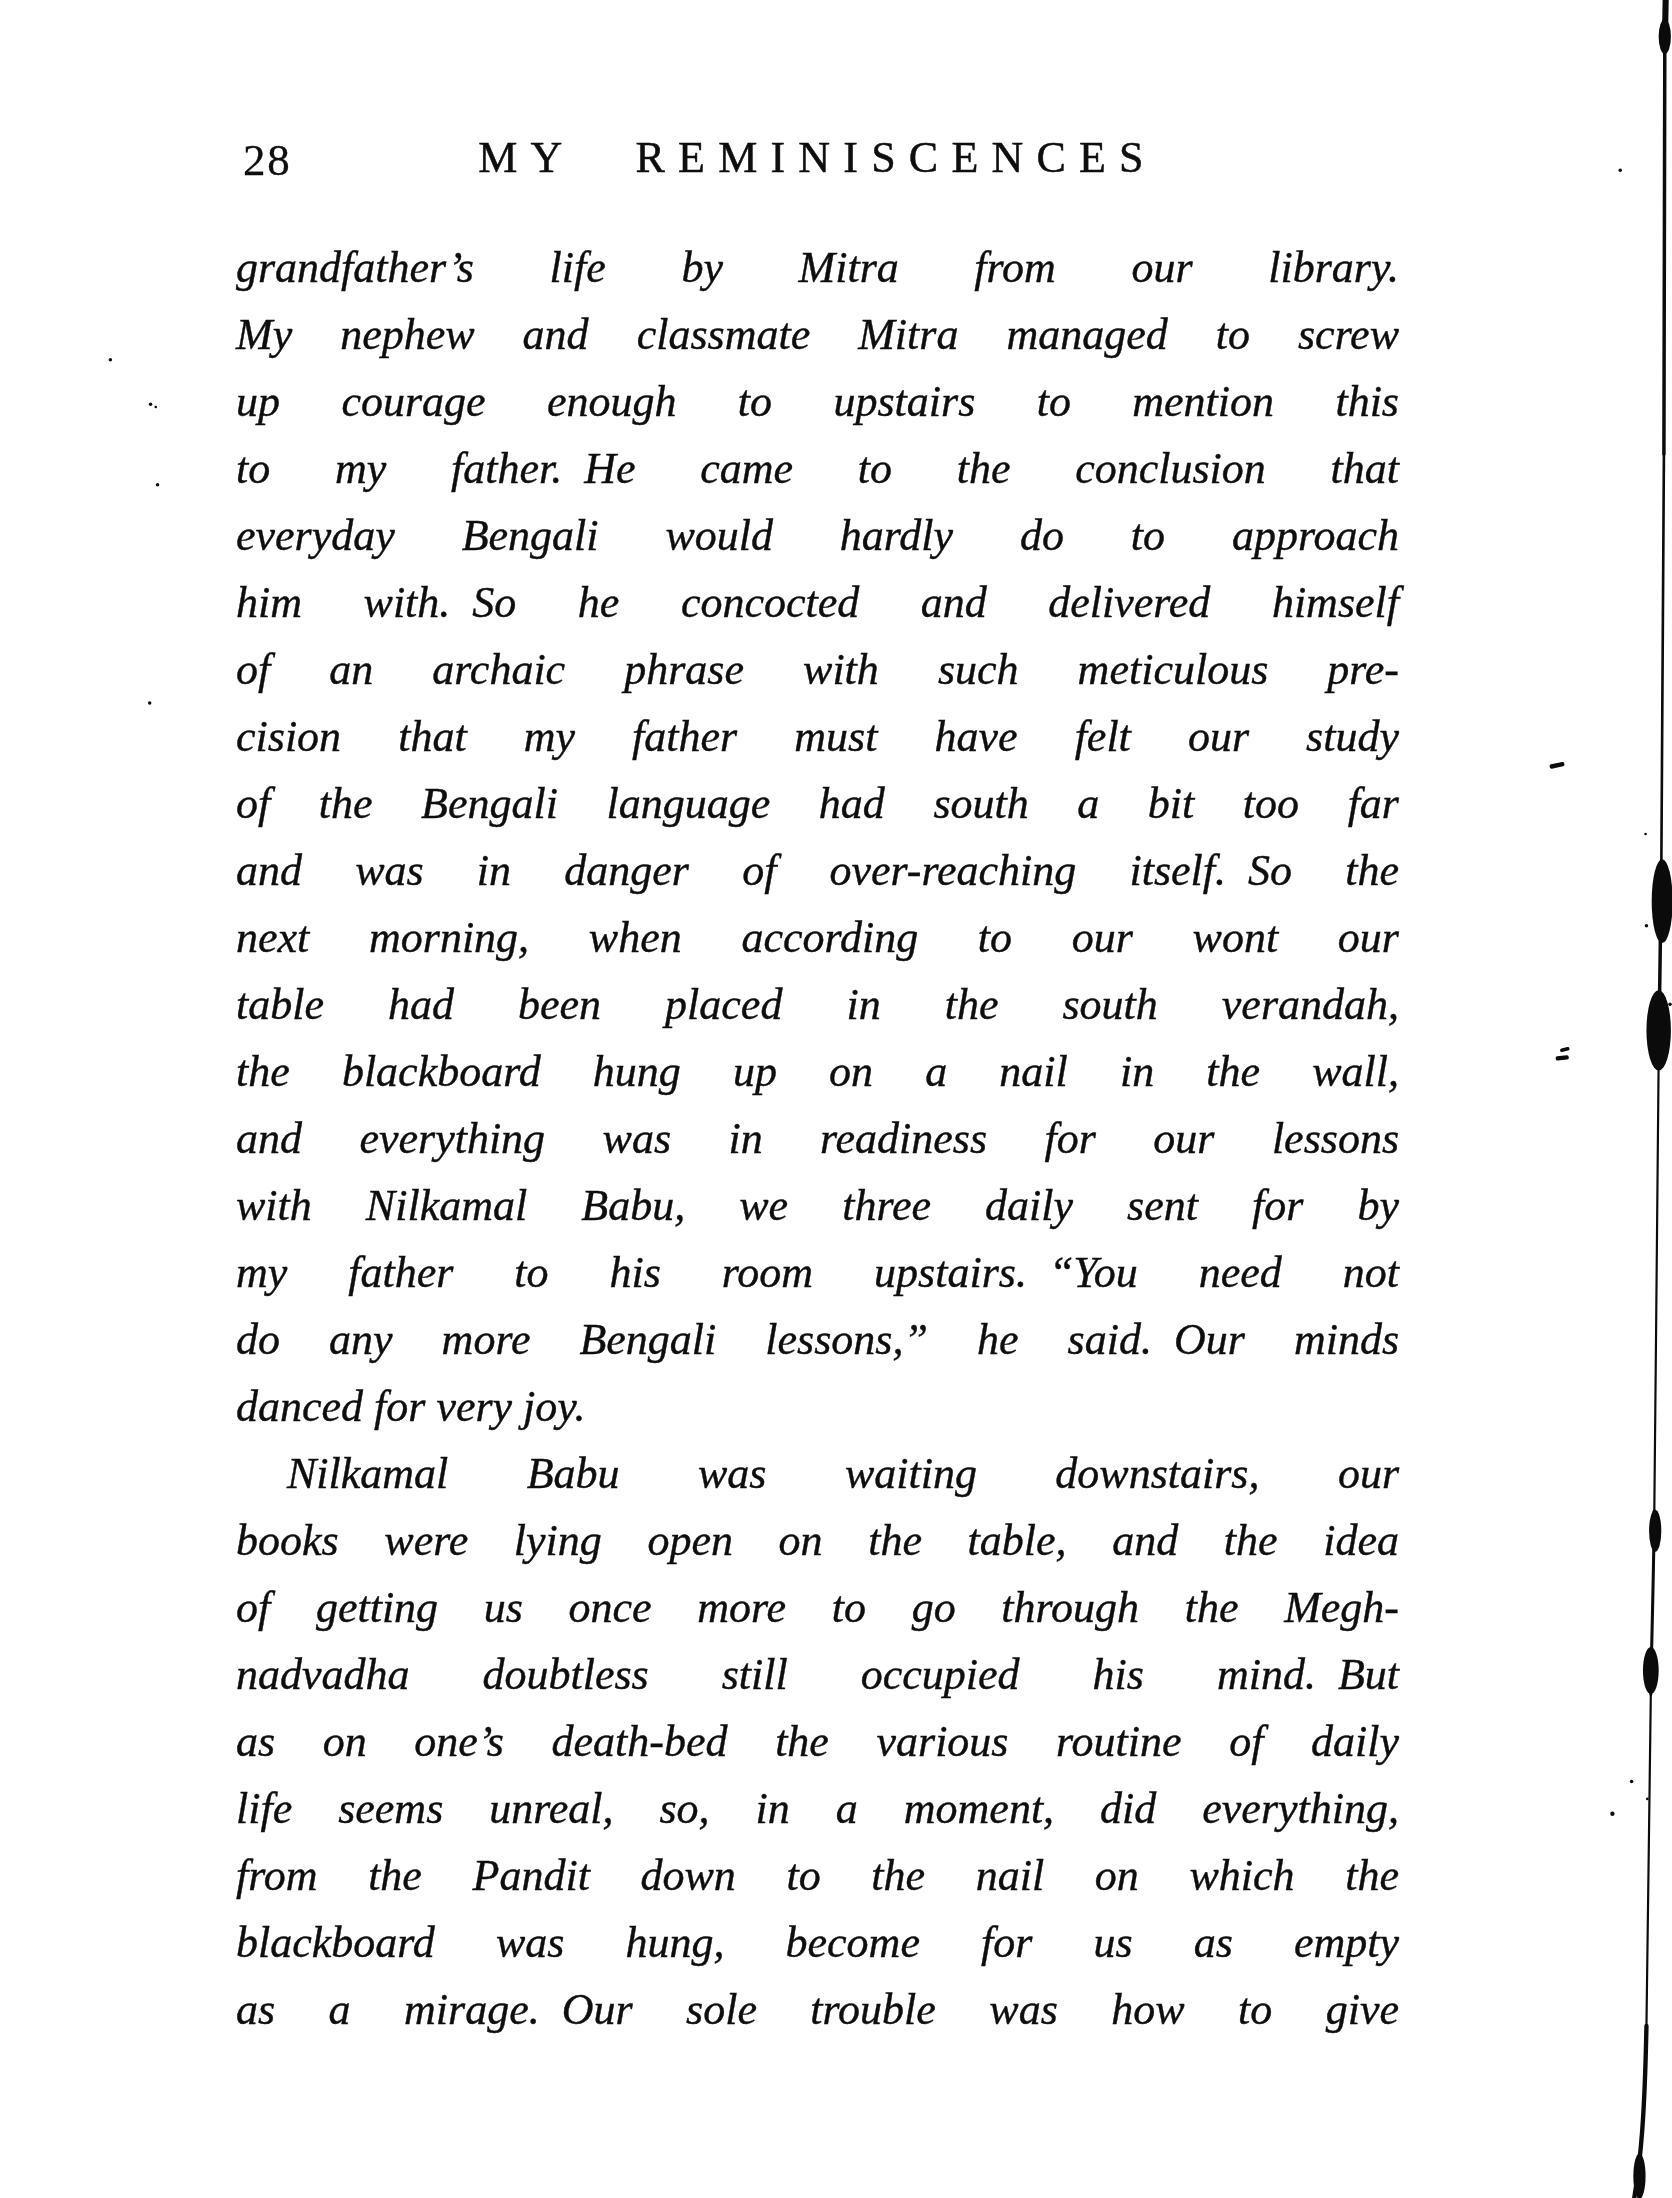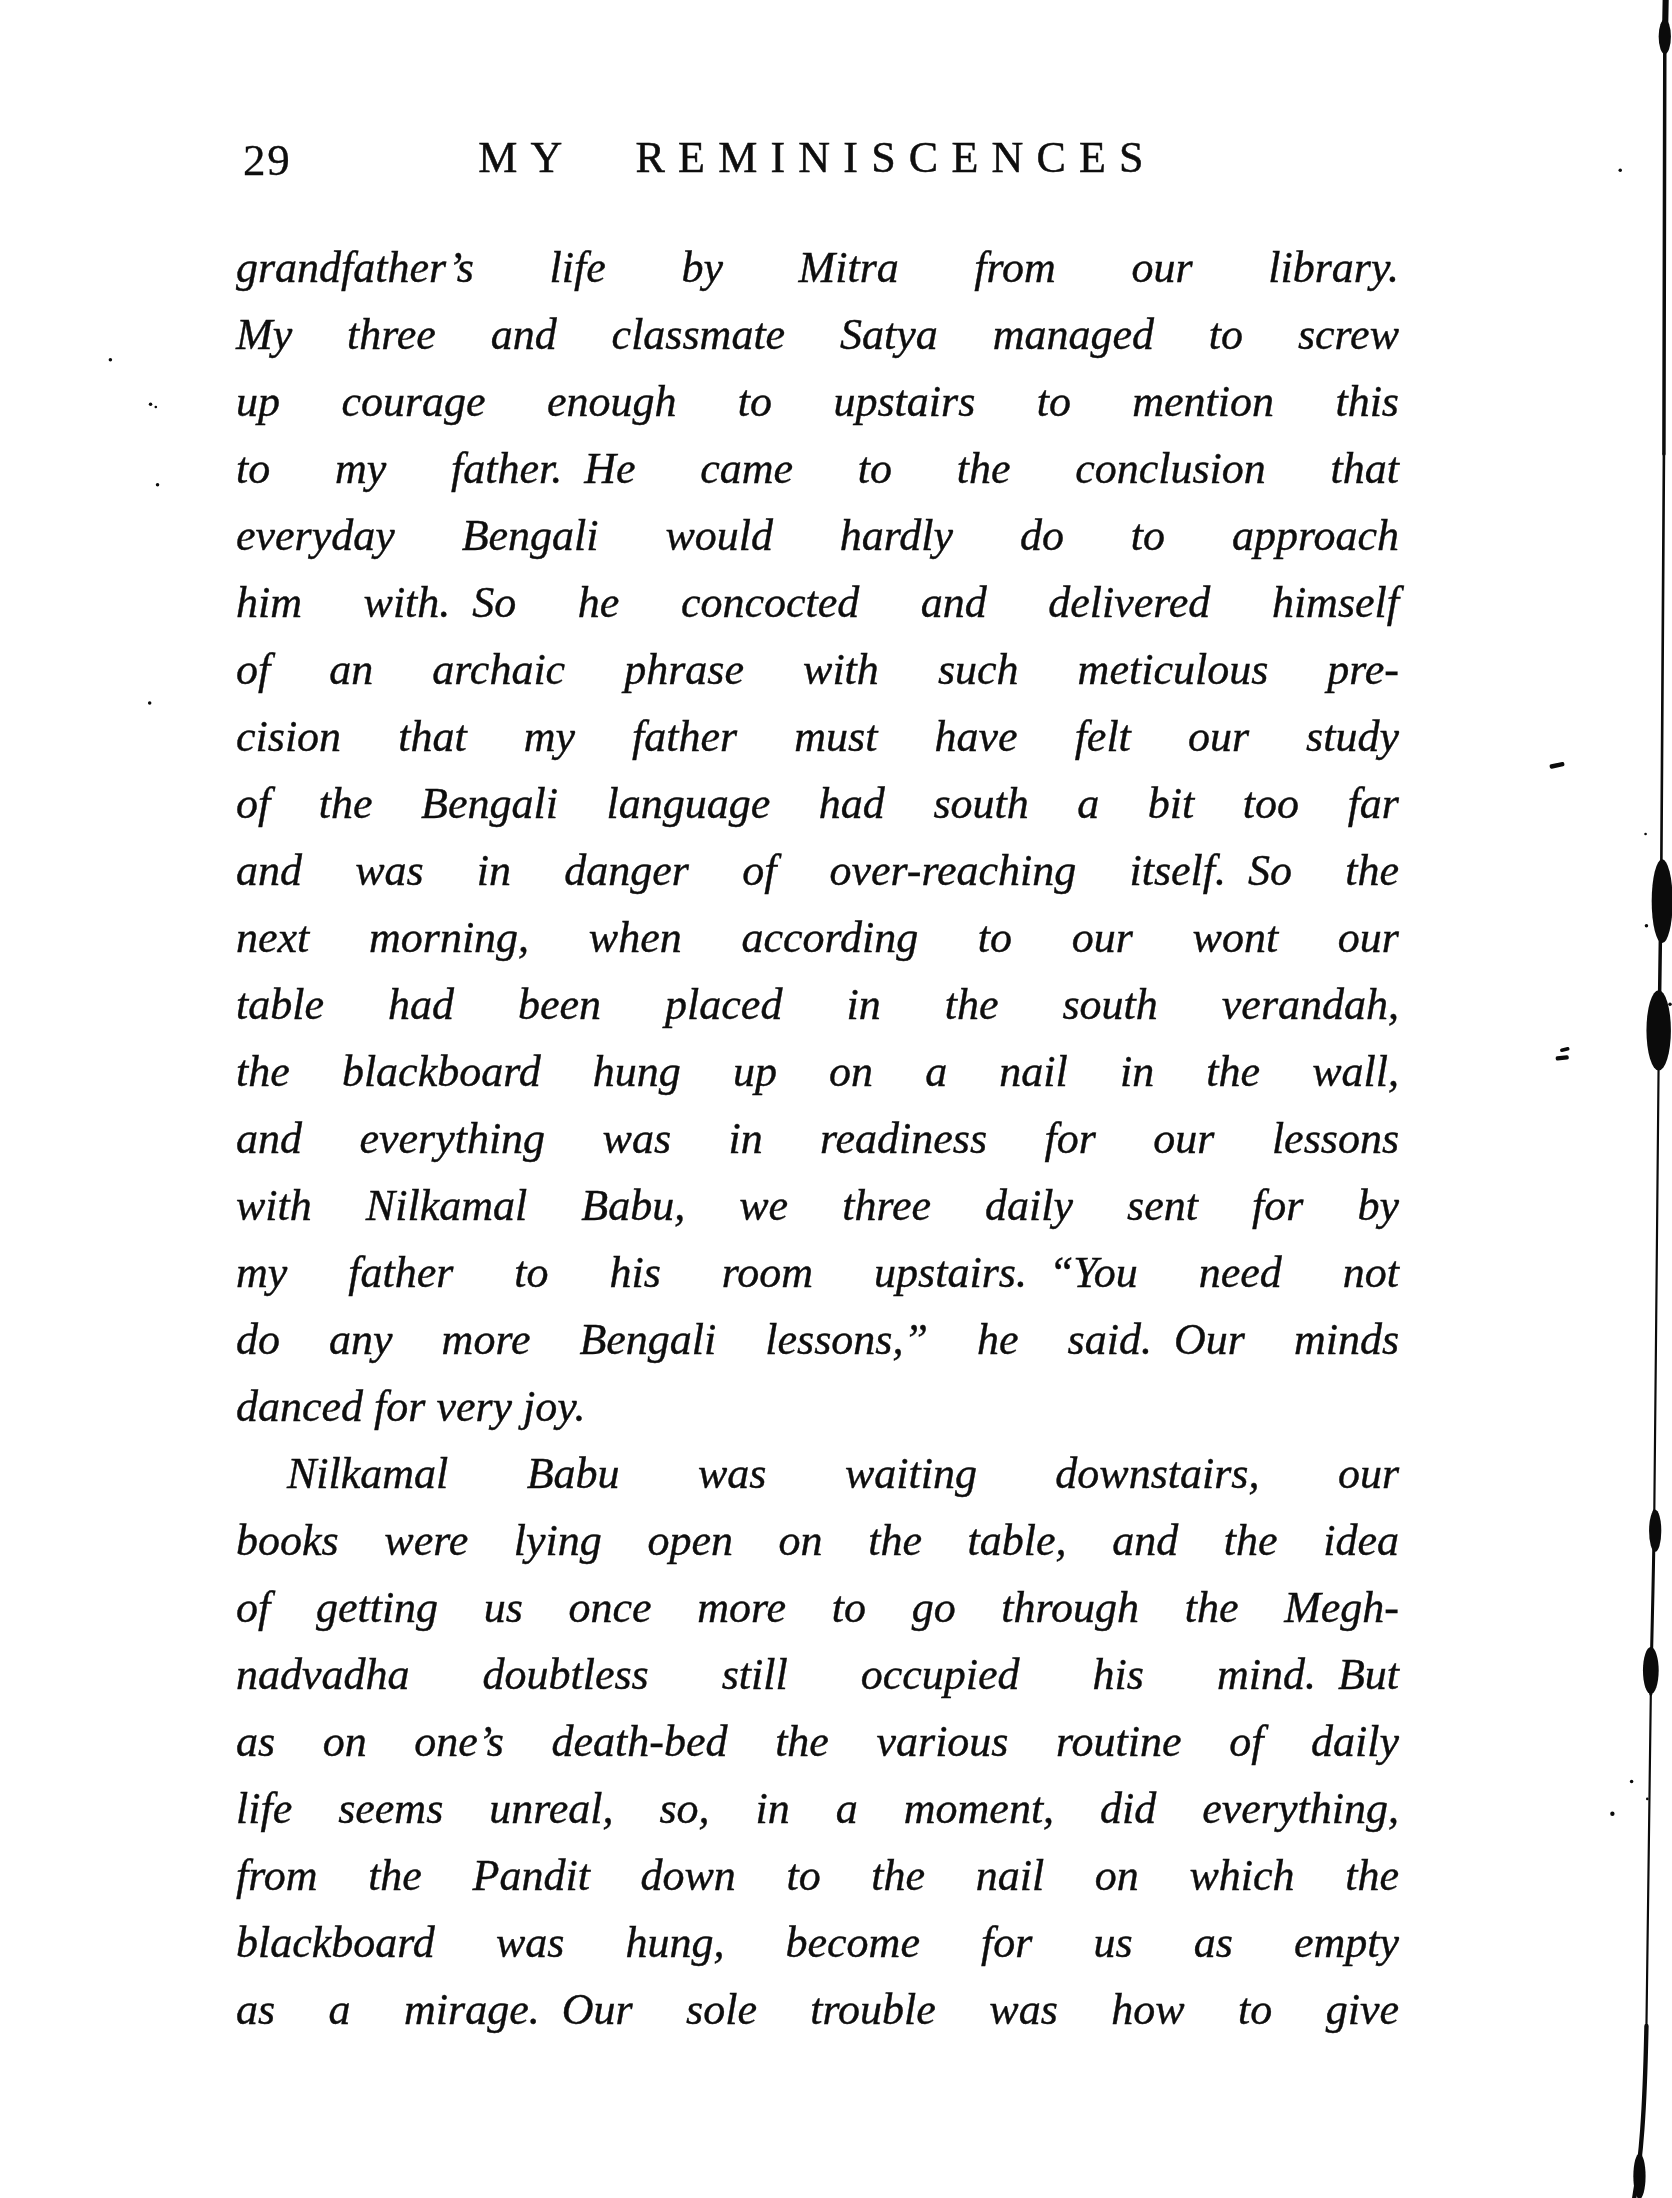--- a/index.html
+++ b/index.html
@@ -56,27 +56,27 @@
     position:absolute;inset:0;
     pointer-events:none;
   }
 </style>
 </head>
 <body>
 
 <div class="page">
 
   <div class="header">
-    <div class="page-number">29</div>
+    <div class="page-number">28</div>
     <div class="running-title">MY REMINISCENCES</div>
   </div>
 
   <div class="textblock" id="body-lines">
       <div class="line">grandfather’s life by Mitra from our library.</div>
-      <div class="line">My three and classmate Satya managed to screw</div>
+      <div class="line">My nephew and classmate Mitra managed to screw</div>
       <div class="line">up courage enough to upstairs to mention this</div>
       <div class="line">to my father. He came to the conclusion that</div>
       <div class="line">everyday Bengali would hardly do to approach</div>
       <div class="line">him with. So he concocted and delivered himself</div>
       <div class="line">of an archaic phrase with such meticulous pre-</div>
       <div class="line">cision that my father must have felt our study</div>
       <div class="line">of the Bengali language had south a bit too far</div>
       <div class="line">and was in danger of over-reaching itself. So the</div>
       <div class="line">next morning, when according to our wont our</div>
       <div class="line">table had been placed in the south verandah,</div>

